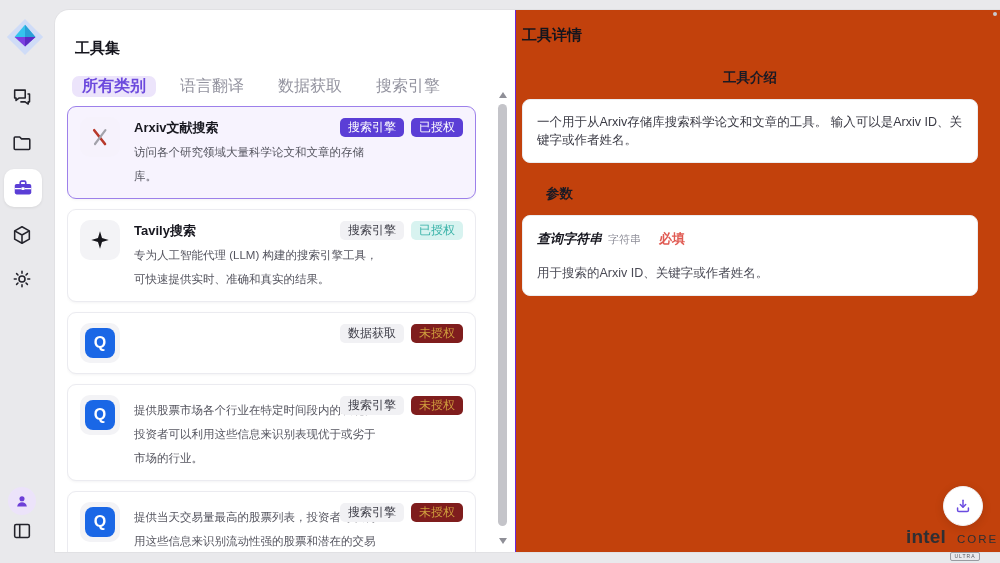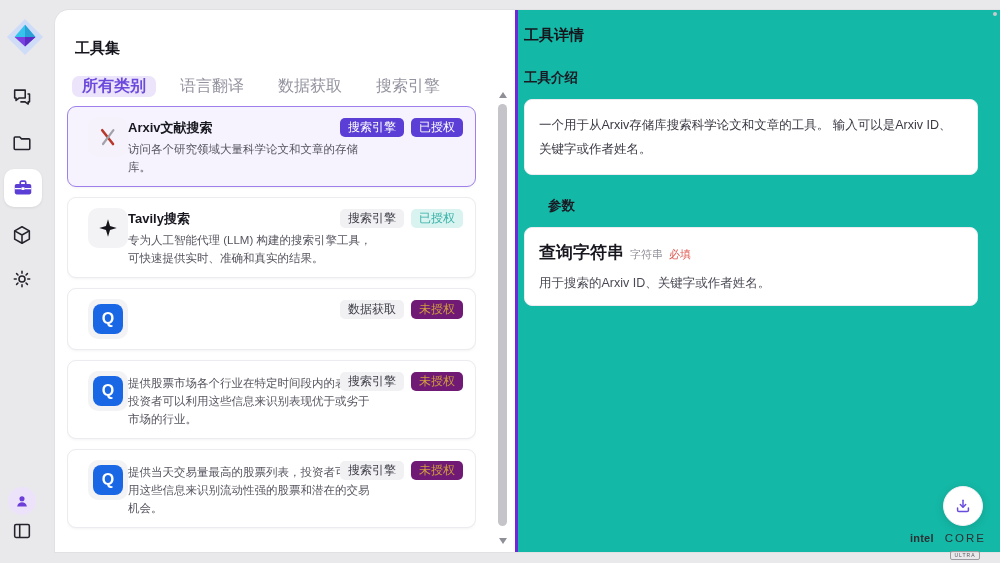--- a/index.html
+++ b/index.html
@@ -17,56 +17,56 @@
   .avatar-btn { position:absolute; left:8px; width:28px; height:28px; border-radius:50%; background:#ece3fa; display:flex; align-items:center; justify-content:center; border:none; cursor:pointer; }
   
   .main { position:absolute; left:55px; top:10px; right:0; bottom:11px; background:#ffffff; border-top-left-radius:14px; display:flex; overflow:hidden; box-shadow:0 0 0 1px rgba(0,0,0,.03); }
   
   .list-pane { width:460px; position:relative; padding:16px 0 0 20px; flex-shrink:0; }
   .pane-title { font-size:15px; font-weight:bold; color:#15151d;margin-top:13px; }
   .tabs { display:flex; gap:14px; margin-top:18px; margin-left:-3px; align-items:center; }
   .tab { font-size:16px; color:#9494a0; padding:0 10px; border-radius:7px; cursor:pointer; white-space:nowrap; }
   .tab.active { background:#ece4fb; color:#6c49dd; font-weight:bold; }
   .cards { margin:9px 0 0 -8px; width:409px; height:456px; overflow:hidden; }
-  .tool-card { position:relative; display:flex; gap:0; padding:10px 20px; margin-bottom:10px; background:#fff; border:1px solid #ebebf0; border-radius:9px; box-shadow:0 1px 3px rgba(20,20,40,.05); cursor:pointer; }
+  .tool-card { position:relative; display:flex; gap:14px; padding:10px 12px; margin-bottom:10px; background:#fff; border:1px solid #ebebf0; border-radius:9px; box-shadow:0 1px 3px rgba(20,20,40,.05); cursor:pointer; }
   .tool-card.selected { background:#f7f3fe; border:1.5px solid #9d80ea; }
   .tool-icon { width:40px; height:40px; border-radius:10px; background:#f3f3f6; display:flex; align-items:center; justify-content:center; flex-shrink:0; }
   .tool-card.selected .tool-icon { background:#f6f2fc; }
   .juhe { width:30px; height:30px; border-radius:8px; background:#1a67e6; color:#fff; font-weight:bold; font-size:16px; display:flex; align-items:center; justify-content:center; }
   .tool-body { flex:1; min-width:0; }
   .tool-name { font-size:13px; font-weight:bold; line-height:18px; margin-top:2px; color:#17171f; }
-  .tool-desc { font-size:11.5px; line-height:18px; margin-top:3px; color:#55555f; max-width:252px; }
+  .tool-desc { font-size:11.5px; line-height:24px; margin-top:3px; color:#55555f; max-width:252px; }
   .tool-badges { position:absolute; top:11px; right:12px; display:flex; gap:7px; }
   .badge { font-size:12px; line-height:15px; padding:2px 8px; border-radius:5px; white-space:nowrap; }
   .b-solid { background:#5b3ed6; color:#ffffff; }
   .b-gray  { background:#f1f1f4; color:#40404a; }
   .b-cyan  { background:#d8f3f0; color:#38b2a7; }
-  .b-amber { background:#701a75; color:#cf9d3d; }
+  .b-amber { background:#7f1d1d; color:#cf9d3d; }
   
   .vscroll { position:absolute; top:80px; right:5px; bottom:6px; width:13px; }
   .vs-up, .vs-down { position:absolute; left:2px; width:0; height:0; border-left:4.5px solid transparent; border-right:4.5px solid transparent; cursor:pointer; }
   .vs-up { top:2px; border-bottom:6px solid #8f8f97; }
   .vs-down { bottom:2px; border-top:6px solid #8f8f97; }
   .vs-thumb { position:absolute; top:14px; bottom:20px; left:1px; width:9px; background:#c4c4c9; border-radius:5px; cursor:pointer; }
   
-  .detail-pane { flex:1; background:#14b8a6; border-left:3px solid #6d28d9; padding:16px 22px 0 6px; position:relative; }
+  .detail-pane { flex:1; background:#c2410c; border-left:1px solid #6d28d9; padding:16px 22px 0 6px; position:relative; }
   .detail-title { font-size:15px; font-weight:bold; color:#15151d; }
   .section-h { font-size:13.5px; font-weight:bold; color:#1a1a24; }
-  .h-intro { margin-top:24px; }
+  .h-intro { margin-top:24px;text-align:center; }
   .h-params { margin-top:22px;margin-left:24px; }
   .white-card { background:#ffffff; border:1px solid #ececf0; border-radius:8px; margin-top:12px; padding:13px 14px; }
-  .intro-text { font-size:12.5px; color:#3a3a44; line-height:24px; }
-  .param-name { font-size:17px; font-weight:bold; color:#17171f; }
+  .intro-text { font-size:12.5px; color:#3a3a44; line-height:18px; }
+  .param-name { font-size:13px; font-weight:bold; color:#17171f;font-style:italic; }
   .param-type { font-size:11px; color:#8e8e98; margin-left:6px; }
-  .param-required { font-size:11px; color:#e05a52; margin-left:6px; }
-  .param-desc { margin-top:11px; font-size:12.5px; color:#4a4a55; }
+  .param-required { font-size:13px; color:#e05a52; margin-left:18px;font-weight:bold; }
+  .param-desc { margin-top:17px; font-size:12.5px; color:#4a4a55; }
   
   .fab { position:absolute; right:17px; top:486px; width:40px; height:40px; border-radius:50%; background:#ffffff; border:1px solid #f0f0f2; box-shadow:0 2px 10px rgba(0,0,0,.12); display:flex; align-items:center; justify-content:center; cursor:pointer; }
   .intel { position:absolute; right:10px; top:530px; width:84px; text-align:center; line-height:13px; }
-  .intel .i1 { font-size:11px; font-weight:bold; color:#2f2f33; letter-spacing:.2px; }
+  .intel .i1 { font-size:19px; font-weight:bold; color:#2f2f33; letter-spacing:.2px; }
   .intel .i2 { font-size:11.5px; color:#2f2f33; letter-spacing:2px; text-transform:uppercase; margin-left:11px; }
   .intel .i3 { display:inline-block; font-size:5px; color:#55555c; border:1px solid #9a9aa0; border-radius:2px; padding:0 3px; letter-spacing:1px; text-transform:uppercase; margin-left:34px; line-height:7px; }
   .mini-nub { position:absolute; right:3px; top:12px; width:4px; height:4px; border-radius:2px; background:#c9c9ce; }
 </style>
 </head>
 <body>
 
 <div class="sidebar">
   <div class="logo">
     <svg viewBox="0 0 40 40">

